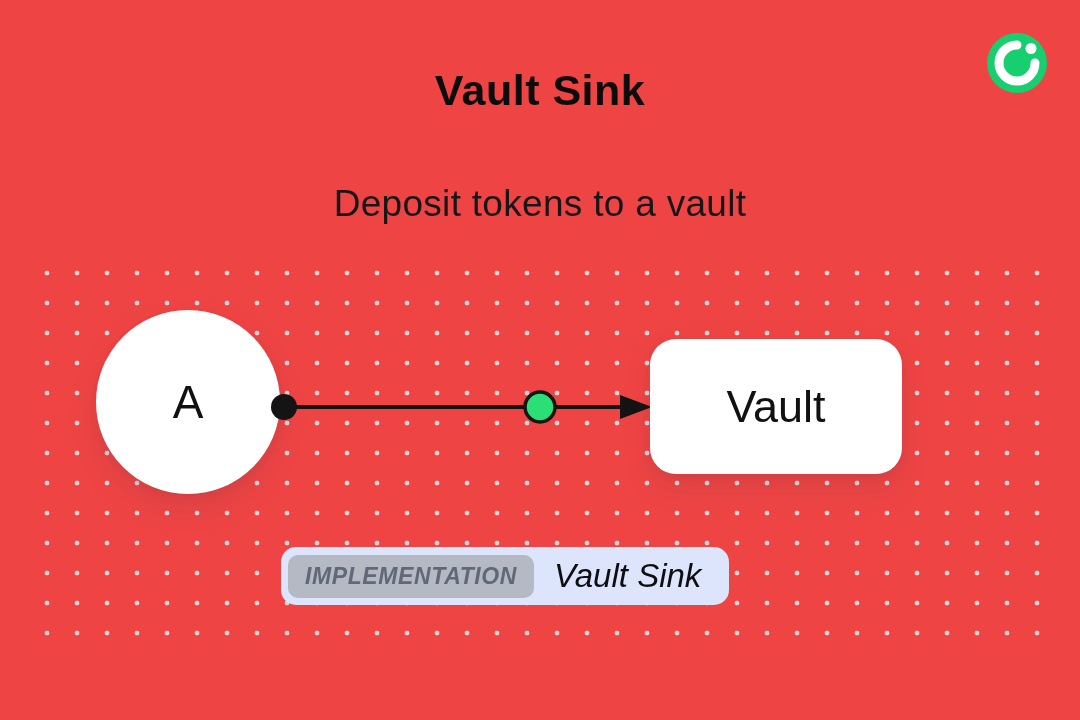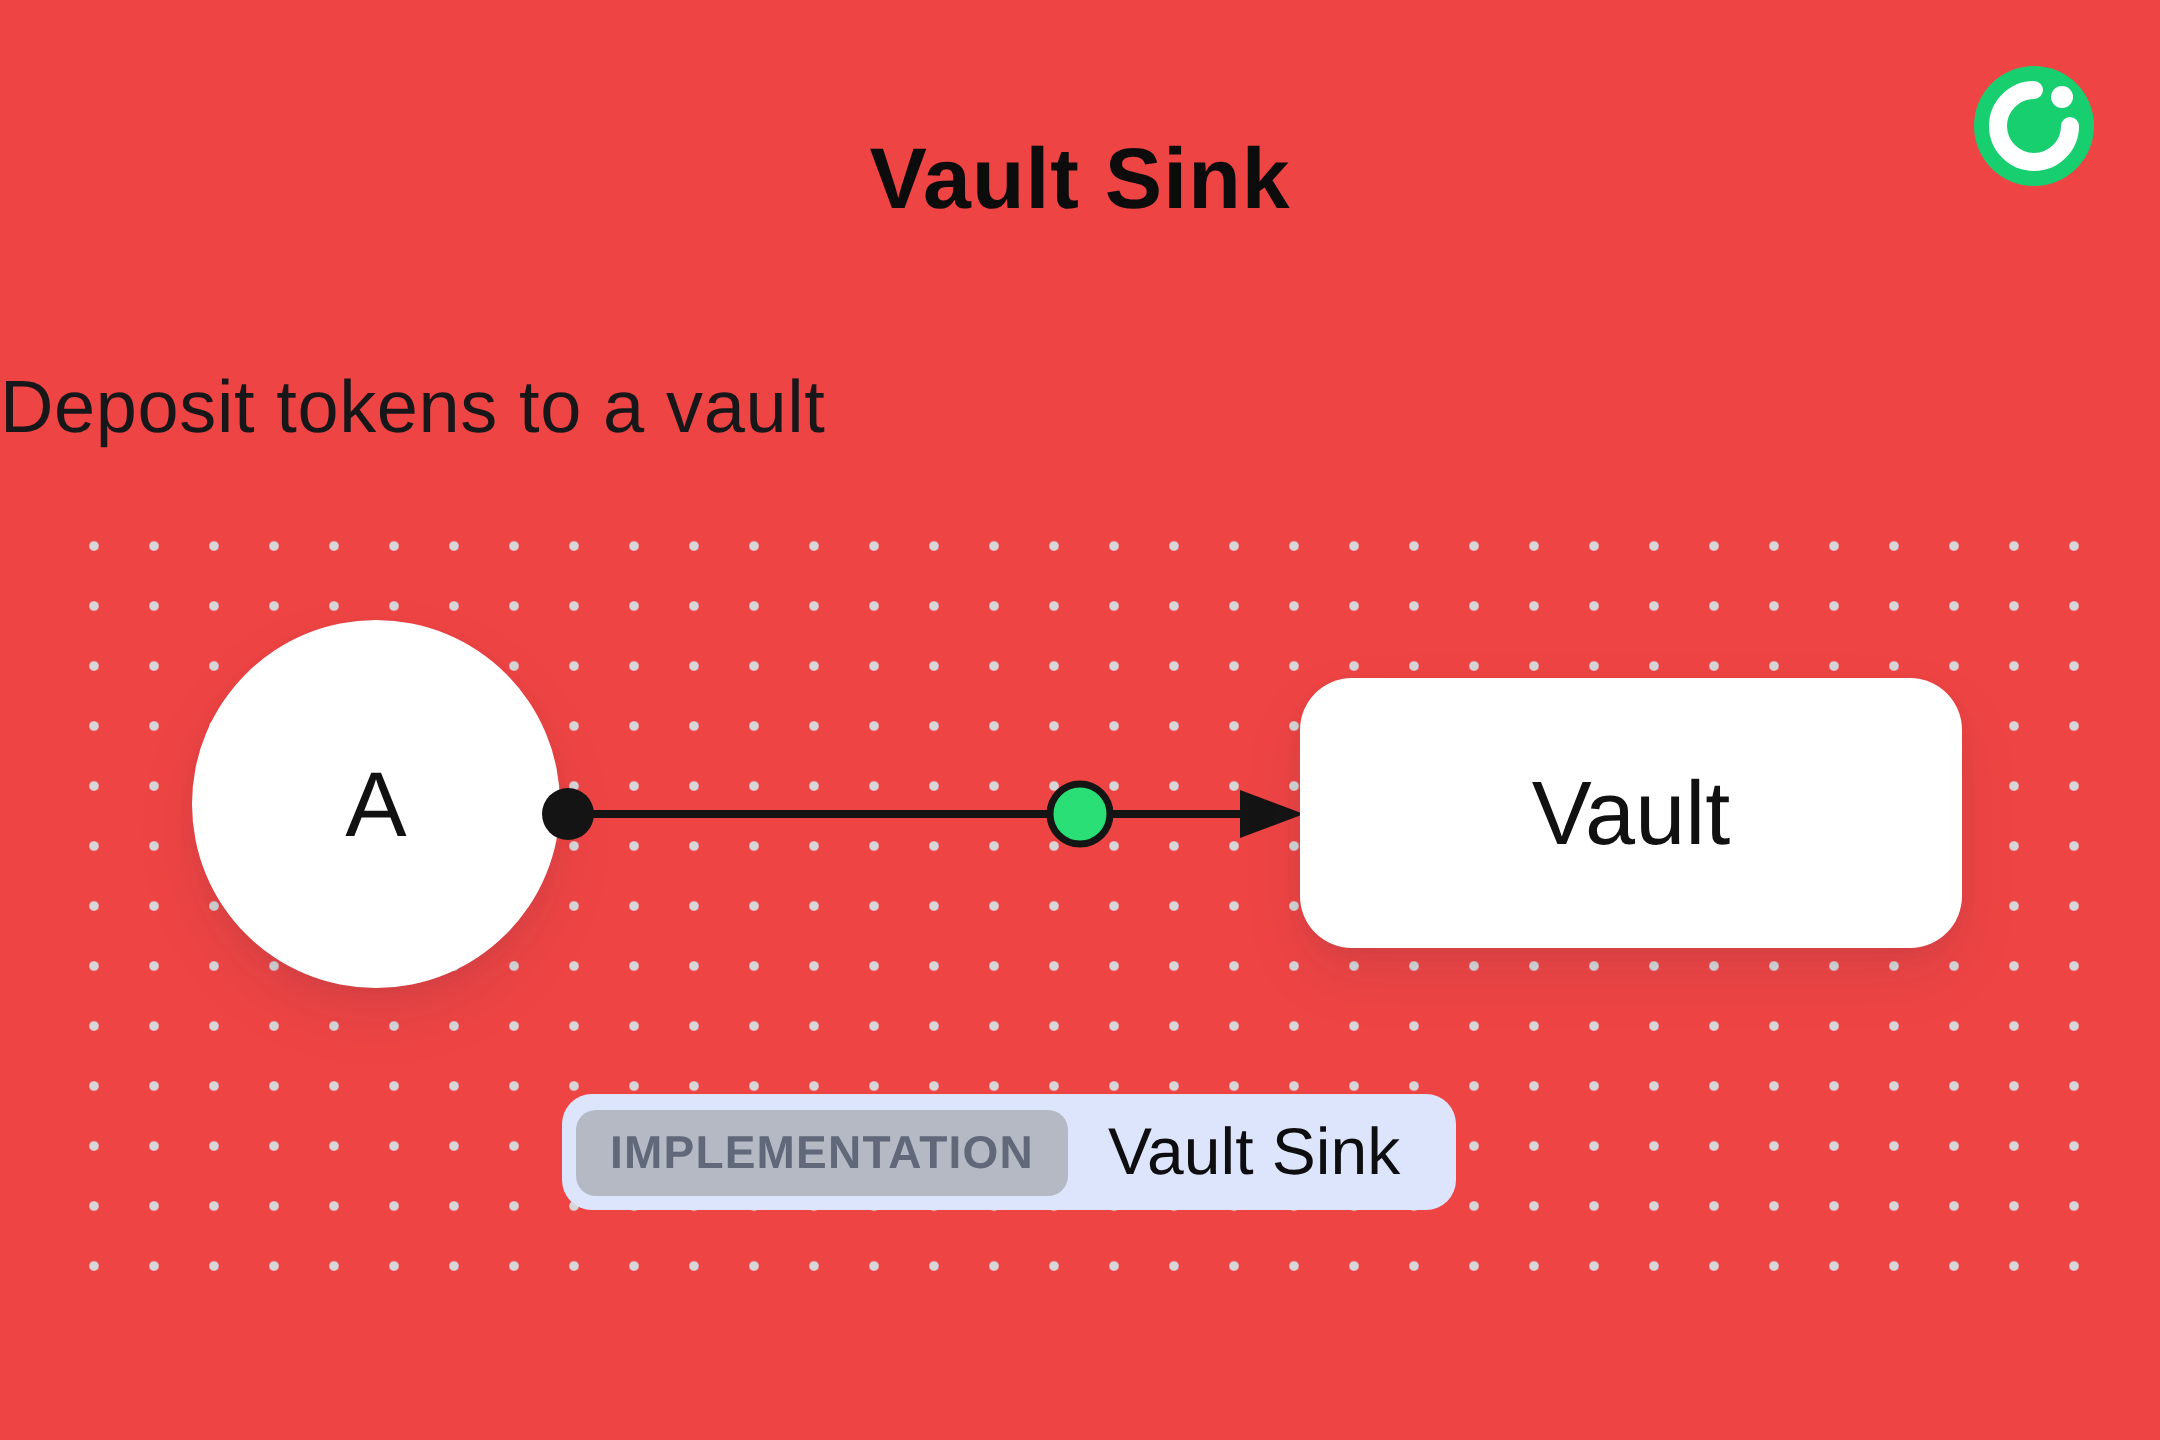--- a/index.html
+++ b/index.html
@@ -48,20 +48,21 @@
     font-weight: 700;
     color: #0c0c0d;
     letter-spacing: 0.5px;
   }
 
   .subtitle {
     position: absolute;
     top: 183px;
     left: 0;
     width: 100%;
+    text-align: center;
     font-size: 37px;
     font-weight: 400;
     color: #17171a;
     letter-spacing: 0.3px;
   }
 
   .node-circle {
     position: absolute;
     left: 96px;
     top: 310px;
@@ -80,21 +81,21 @@
   .connector {
     position: absolute;
     left: 270px;
     top: 375px;
   }
 
   .vault-box {
     position: absolute;
     left: 650px;
     top: 339px;
-    width: 331px;
+    width: 252px;
     height: 135px;
     border-radius: 26px;
     background: #ffffff;
     box-shadow: 0 14px 30px rgba(50,50,70,0.10), 0 3px 8px rgba(50,50,70,0.06);
     display: flex;
     align-items: center;
     justify-content: center;
     font-size: 45px;
     color: #111;
   }
@@ -103,20 +104,21 @@
     position: absolute;
     left: 281px;
     top: 547px;
     height: 58px;
     display: inline-flex;
     align-items: center;
     gap: 20px;
     background: #dce5fb;
     border-radius: 15px;
     padding: 0 28px 0 7px;
+    font-style: italic;
   }
 
   .tag {
     background: #b4b9c3;
     color: #61687a;
     border-radius: 10px;
     padding: 8px 17px;
     font-size: 23px;
     font-weight: 700;
     letter-spacing: 0.6px;

